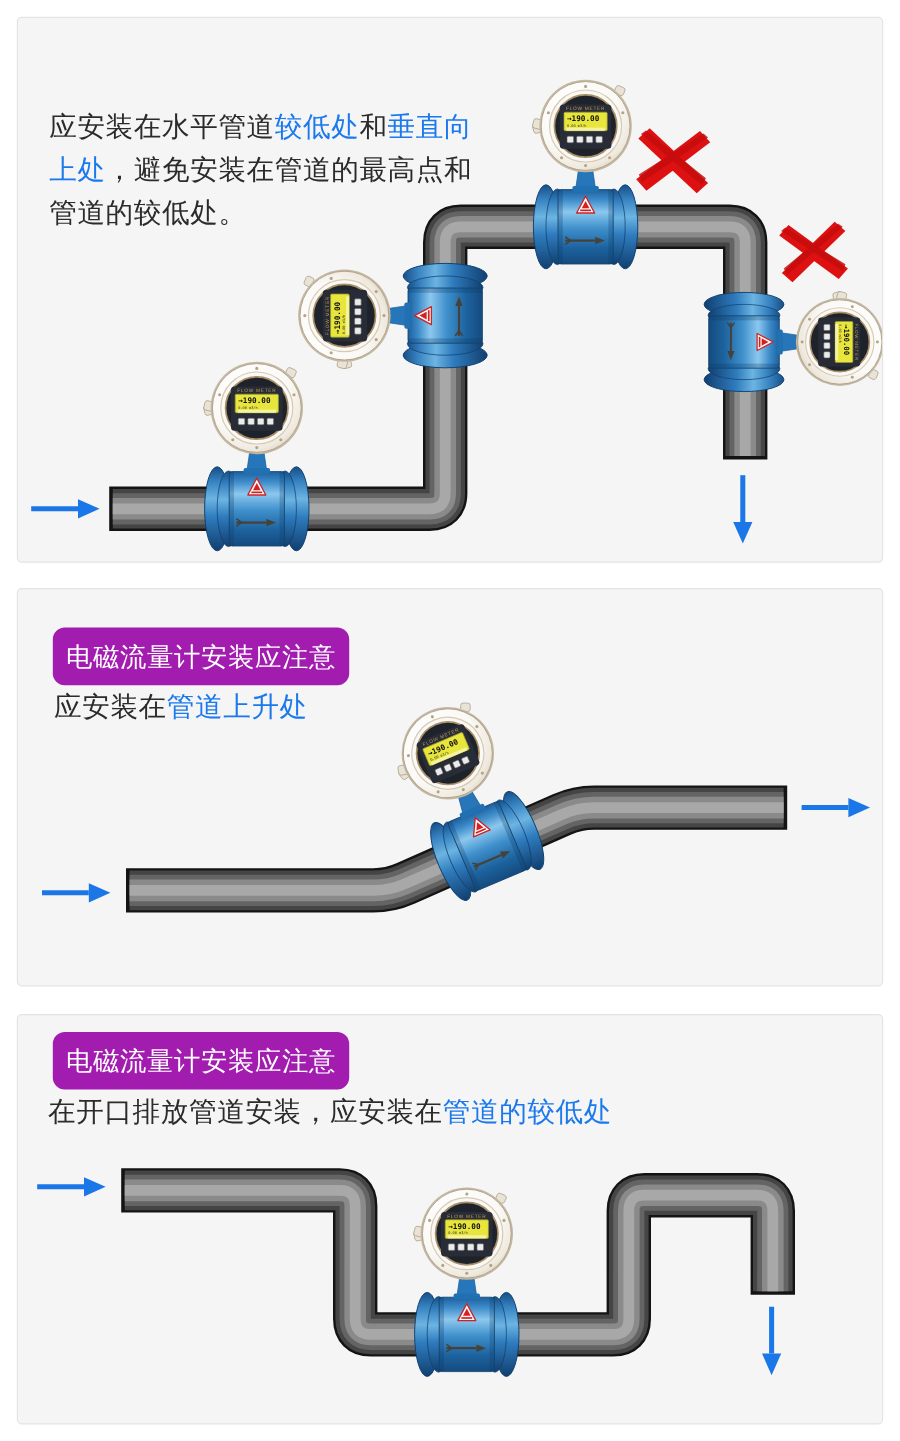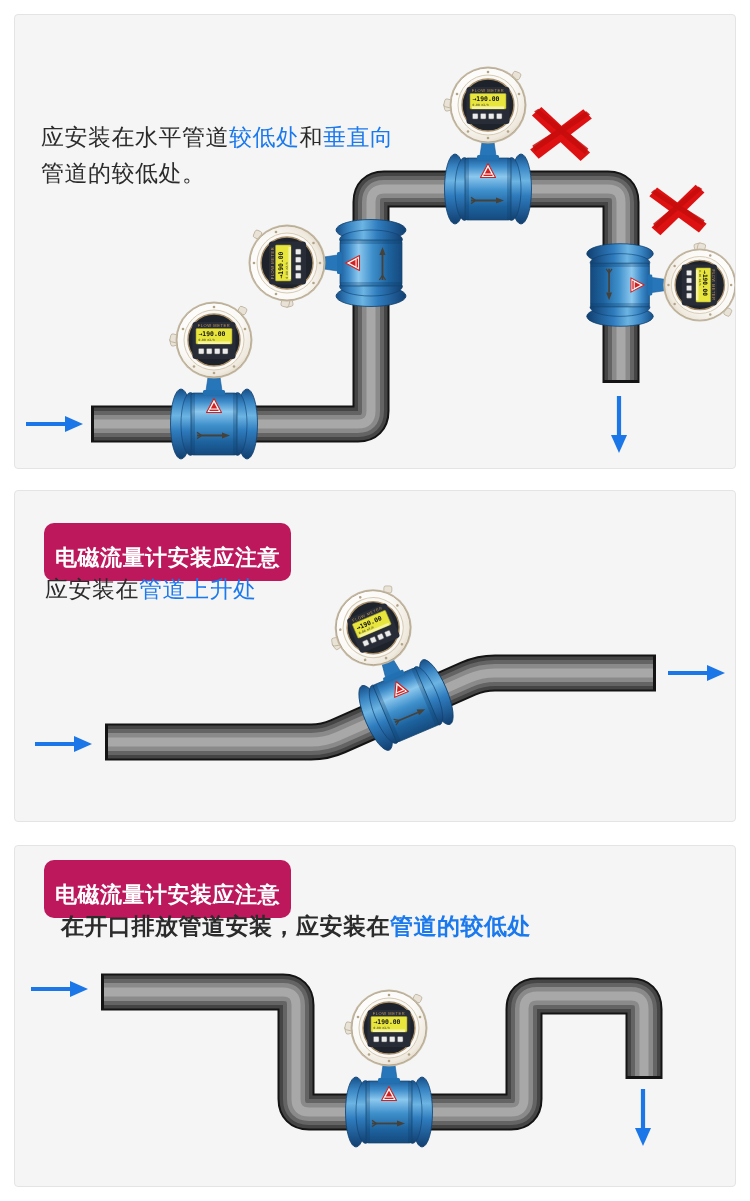--- a/index.html
+++ b/index.html
@@ -4,22 +4,22 @@
 <style>
   html,body{margin:0;padding:0;background:#fff;width:750px;height:1201px;position:relative;
     font-family:"Liberation Sans","DejaVu Sans",sans-serif;}
   .card{position:absolute;left:14px;width:720px;background:#f5f5f5;border:1px solid #e4e4e4;border-radius:4px;overflow:hidden;}
   #card1{top:14px;height:453px;}
   #card2{top:490px;height:330px;}
   #card3{top:845px;height:340px;}
   .card svg{position:absolute;left:0;top:0;}
   .txt{position:absolute;font-size:23px;line-height:36px;color:#2b2b2b;font-weight:500;letter-spacing:.5px;}
   .txt .b{color:#1b79ee;}
-  .badge{position:absolute;background:#be185d;color:#fff;font-size:22px;font-weight:bold;
-    padding:20px 11px 8px;border-radius:10px;letter-spacing:.5px;}
+  .badge{position:absolute;background:#a21caf;color:#fff;font-size:22px;font-weight:normal;
+    padding:10px 11px 8px;border-radius:10px;letter-spacing:.5px;}
   .pipe path{fill:none;stroke-linejoin:round;stroke-linecap:butt;}
 </style>
 </head>
 <body>
 
 <svg width="0" height="0" style="position:absolute">
   <defs>
     <linearGradient id="bg" x1="0" y1="0" x2="0" y2="1">
       <stop offset="0" stop-color="#1d5f9e"></stop>
         <stop offset=".14" stop-color="#3e8cca"></stop>
@@ -120,22 +120,23 @@
     <g transform="translate(604,381) rotate(90)">
         <use href="#arrowR"></use>
       </g>
     <use href="#meter" transform="translate(199,409)"></use>
     <use href="#meter" transform="translate(356,248) rotate(-90)"></use>
     <use href="#meter" transform="translate(473,174)"></use>
     <use href="#meter" transform="translate(605,270) rotate(90) scale(.95)"></use>
     <use href="#xmark" transform="translate(546,119) rotate(3)"></use>
     <use href="#xmark" transform="translate(663,195) rotate(-4) scale(.92)"></use>
   </svg>
-  <div class="txt" style="left:26px;top:72px;margin-top:32px;">
+  <div class="txt" style="left:26px;top:72px;">
     <div><span>应安装在水平管道</span><span class="b">较低处</span><span>和</span><span class="b">垂直向</span></div>
+    <div><span class="b">上处</span><span>，避免安装在管道的最高点和</span></div>
     <div><span>管道的较低处。</span></div>
   </div>
 </div>
 
 <div class="card" id="card2">
   <svg width="720" height="330" viewBox="0 0 720 330">
     <g class="pipe">
       <path d="M 90 251 H 296 Q 310 251 322.8 245.3 L 453.2 187.7 Q 466 182 480 182 H 641" stroke="#141414" stroke-width="37"></path>
       <path d="M 93 251 H 296 Q 310 251 322.8 245.3 L 453.2 187.7 Q 466 182 480 182 H 638" stroke="#454545" stroke-width="33"></path>
       <path d="M 93 251 H 296 Q 310 251 322.8 245.3 L 453.2 187.7 Q 466 182 480 182 H 638" stroke="#646464" stroke-width="26"></path>
@@ -161,16 +162,16 @@
       <path d="M 89 146 H 268 Q 281 146 281 159 V 253 Q 281 266 294 266 H 496 Q 509 266 509 253 V 163 Q 509 150 522 150 H 616 Q 629 150 629 163 V 230" stroke="#8a8a8a" stroke-width="18"></path>
       <path d="M 89 146 H 268 Q 281 146 281 159 V 253 Q 281 266 294 266 H 496 Q 509 266 509 253 V 163 Q 509 150 522 150 H 616 Q 629 150 629 163 V 230" stroke="#a8a8a8" stroke-width="9"></path>
     </g>
     <use href="#arrowR" x="16" y="143"></use>
     <g transform="translate(628,243) rotate(90)">
         <use href="#arrowR"></use>
       </g>
     <use href="#meter" transform="translate(374,266)"></use>
   </svg>
   <div class="badge" style="left:29px;top:14px;">电磁流量计安装应注意</div>
-  <div class="txt" style="left:46px;top:62px;font-weight:bold;">
+  <div class="txt" style="left:25px;top:62px;">
     <span>在开口排放管道安装，应安装在</span><span class="b">管道的较低处</span>
   </div>
 </div>
 
 </body></html>

